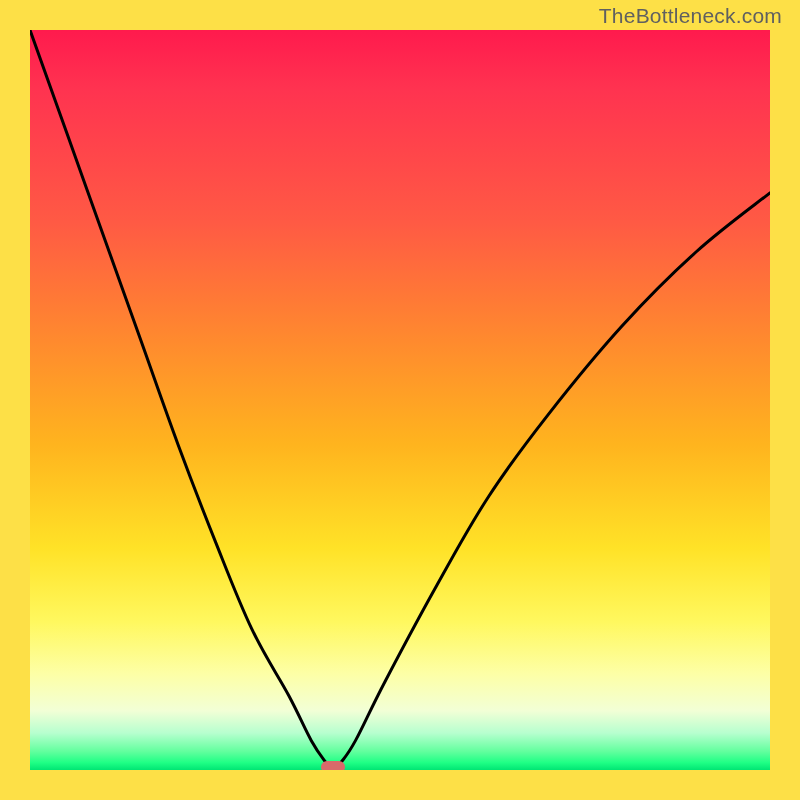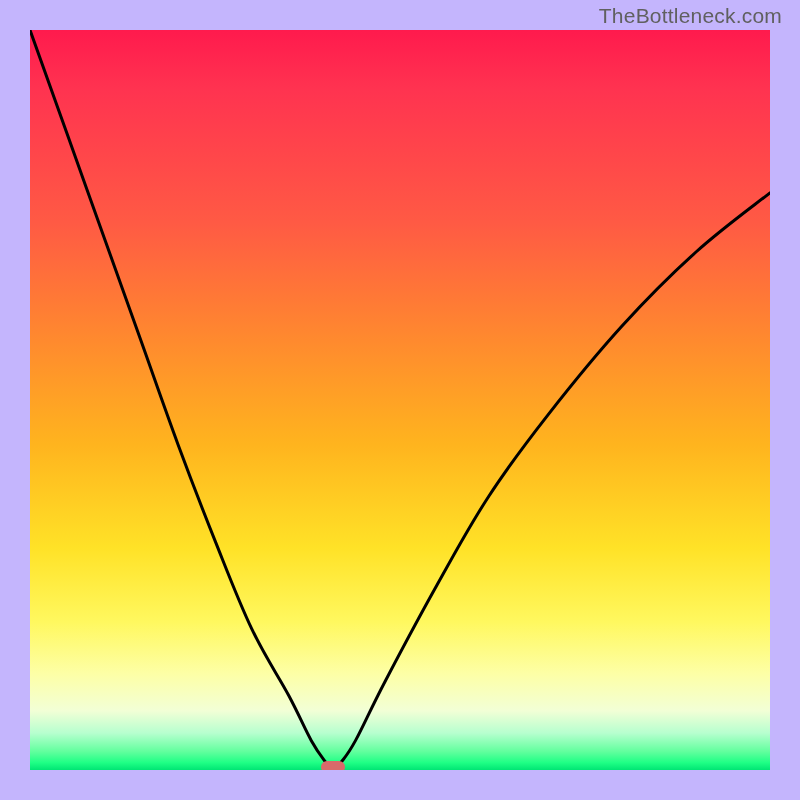--- a/index.html
+++ b/index.html
@@ -8,21 +8,21 @@
     width: 800px;
     height: 800px;
     background: #000;
     font-family: Arial, Helvetica, sans-serif;
     overflow: hidden;
   }
   .frame {
     position: relative;
     width: 800px;
     height: 800px;
-    background: #c4b5fd;
+    background: #fde047;
   }
   .plot {
     position: absolute;
     left: 30px;
     top: 30px;
     width: 740px;
     height: 740px;
     overflow: hidden;
   }
   .gradient {

